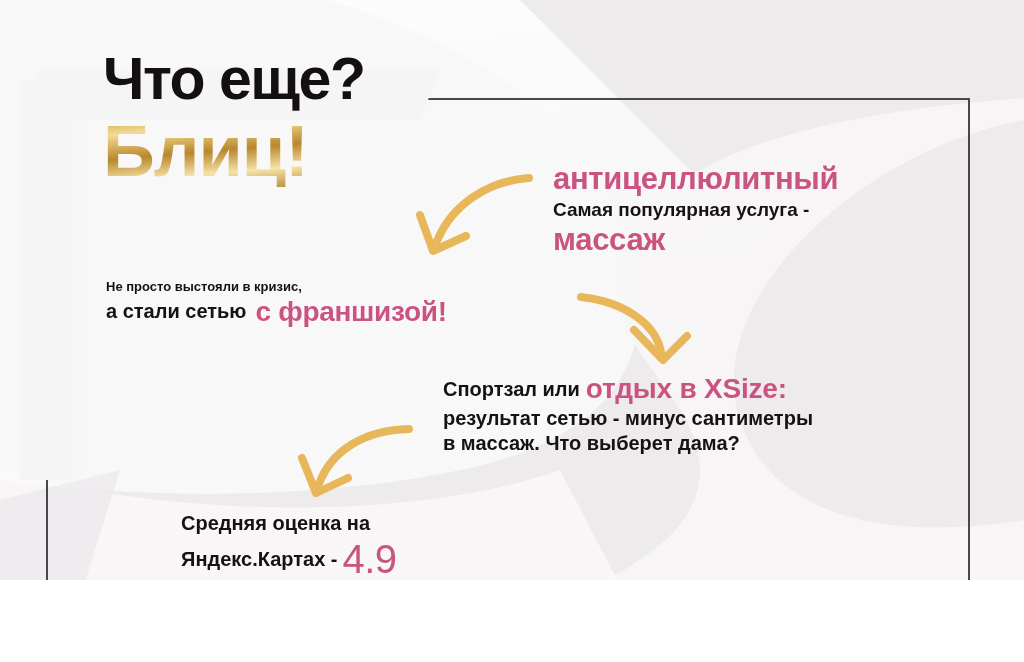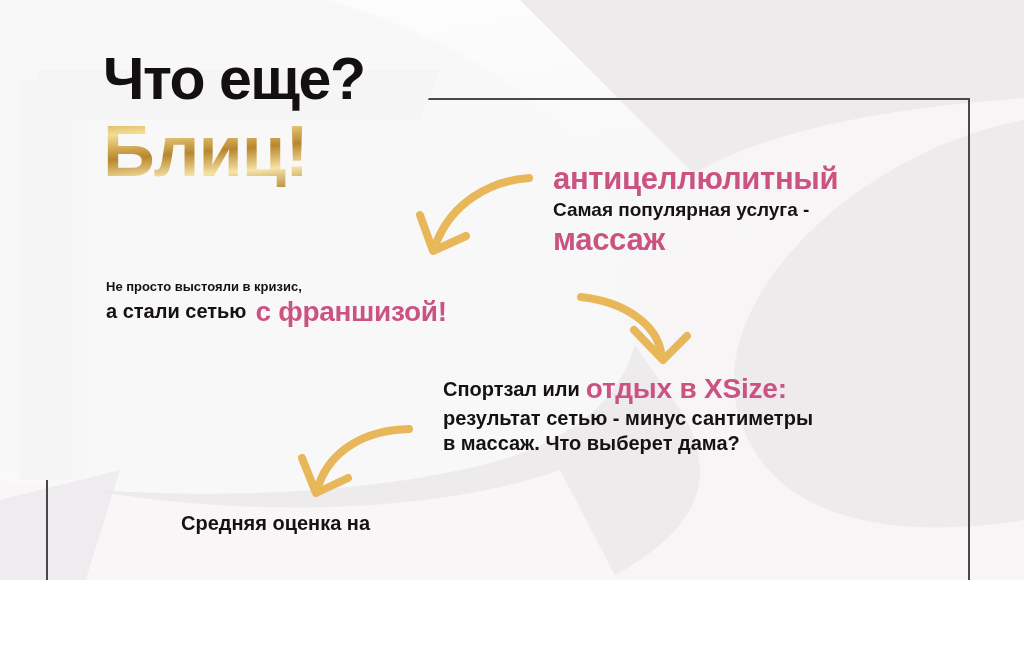--- a/index.html
+++ b/index.html
@@ -232,15 +232,18 @@
   <div class="block" id="block-gym">
     <p class="line l1 t-dark">
       <span>Спортзал или</span><span class="big t-pink">отдых в XSize:</span>
     </p>
     <p class="line l2 t-dark">результат сетью - минус сантиметры</p>
     <p class="line l3 t-dark">в массаж. Что выберет дама?</p>
   </div>
 
   <div class="block" id="block-rating">
     <p class="line l1 t-dark">Средняя оценка на</p>
+    <p class="line l2 t-dark">
+      <span>Яндекс.Картах -</span><span class="score">4.9</span>
+    </p>
   </div>
 
 </div>
 
 </body></html>

